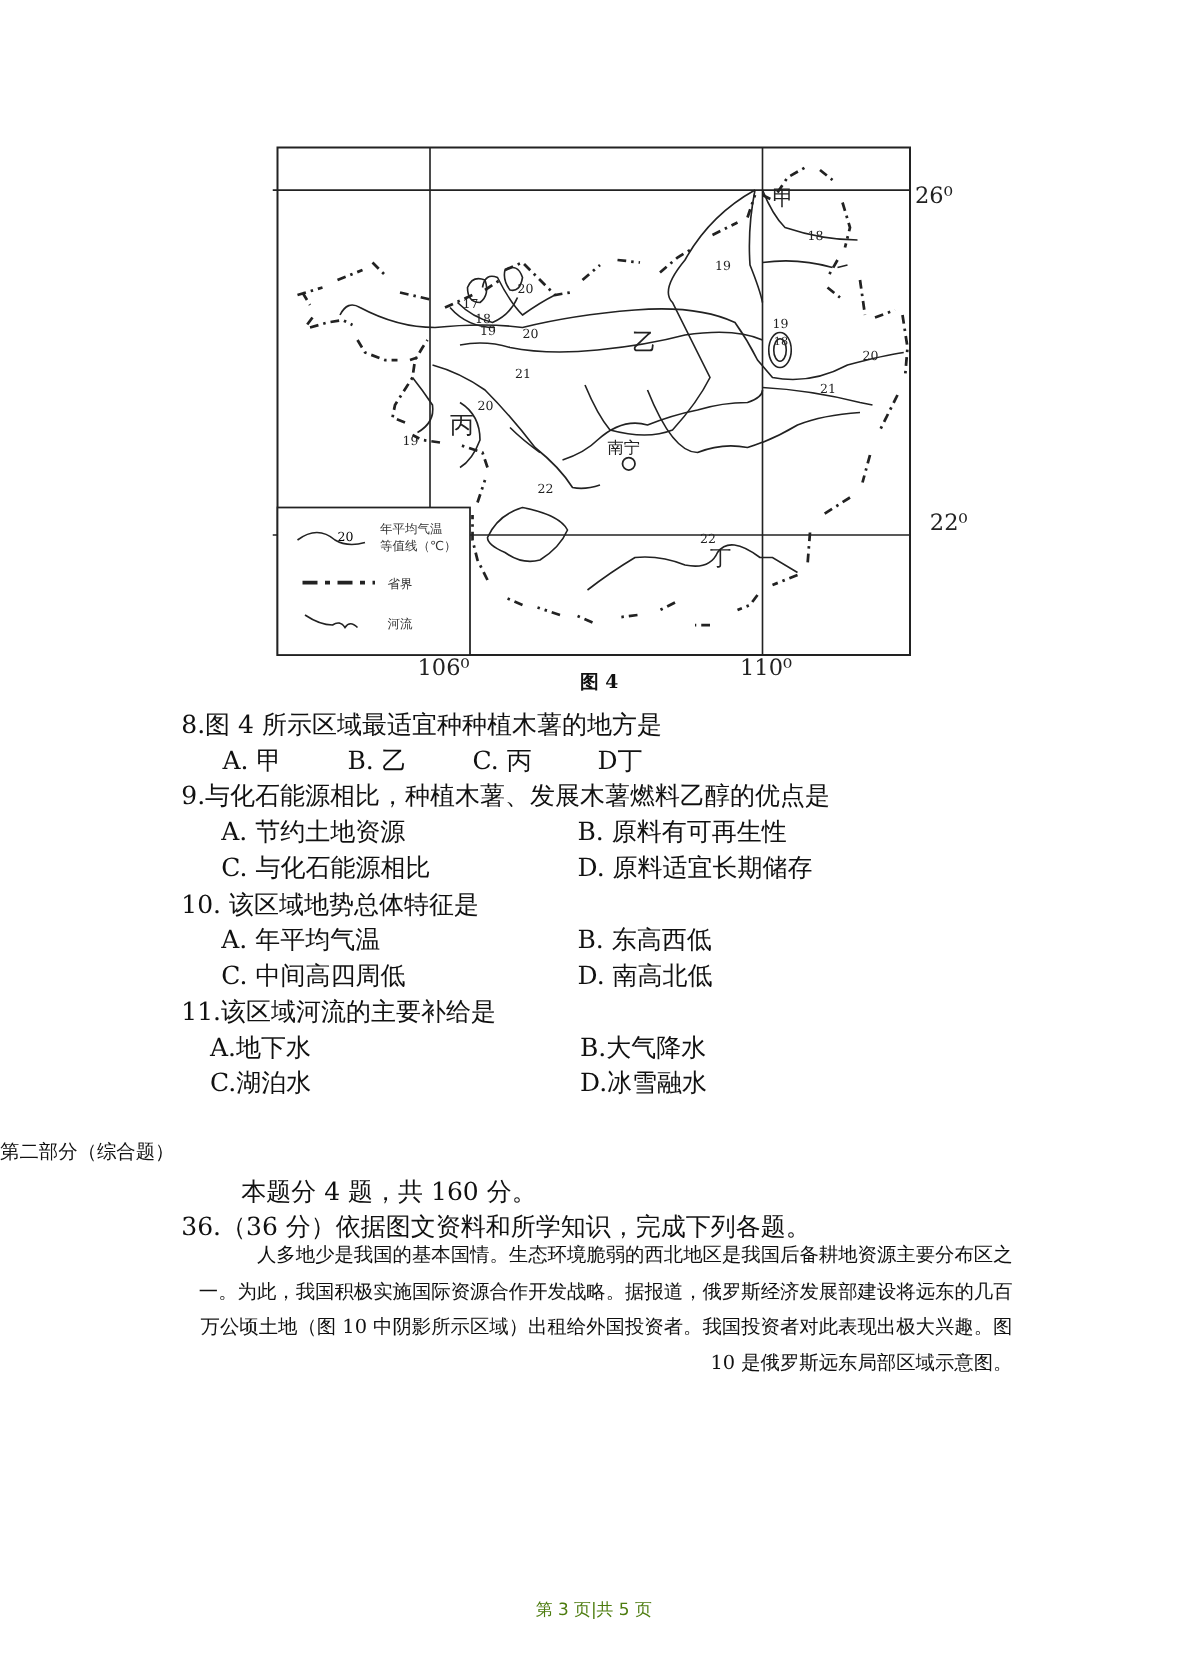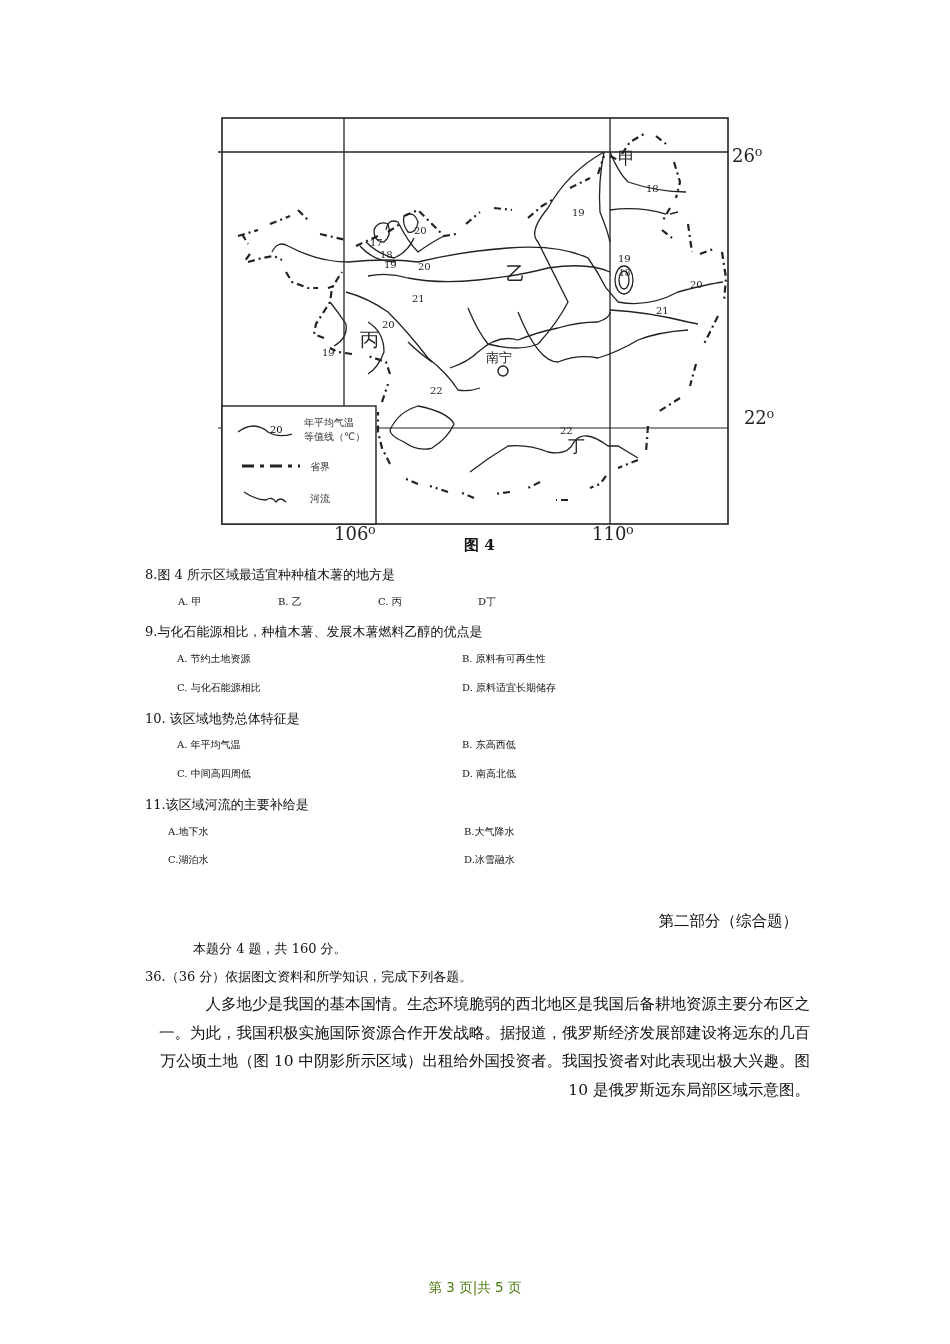--- a/index.html
+++ b/index.html
@@ -1,24 +1,24 @@
 <!DOCTYPE html>
 <html><head>
 <meta charset="utf-8">
 <style>
   html, body { margin: 0; padding: 0; background: #ffffff; }
   body { width: 950px; height: 1344px; position: relative; overflow: hidden;
          font-family: "DejaVu Serif", "Liberation Serif", serif; color: #111; }
   .map { position: absolute; left: 218px; top: 112px; width: 560px; height: 430px; }
   .map svg { width: 100%; height: 100%; }
   .caption { position: absolute; left: 464px; top: 536px; font-size: 15px; font-weight: bold; }
-  .line { position: absolute; font-size: 13px; white-space: nowrap; }
+  .line { position: absolute; font-size: 20px; white-space: nowrap; }
   .q { left: 145px; }
-  .opt { font-size: 10px; }
-  .section-title { position: absolute; left: 0; width: 798px; top: 911px; text-align: right; font-size: 15.5px; }
+  .opt { font-size: 20px; }
+  .section-title { position: absolute; left: 0; width: 798px; top: 911px; text-align: left; font-size: 15.5px; }
   .para { position: absolute; left: 145px; width: 665px; font-size: 15.5px; line-height: 28.5px; text-align: right; }
   .footer { position: absolute; top: 1279px; left: 0; width: 950px; text-align: center;
             font-family: "DejaVu Sans", "Liberation Sans", sans-serif; font-size: 13.5px; color: #4d7c0f; }
 </style>
 </head>
 <body>
 
 <div class="map">
   <svg viewBox="0 0 560 430" xmlns="http://www.w3.org/2000/svg">
 

